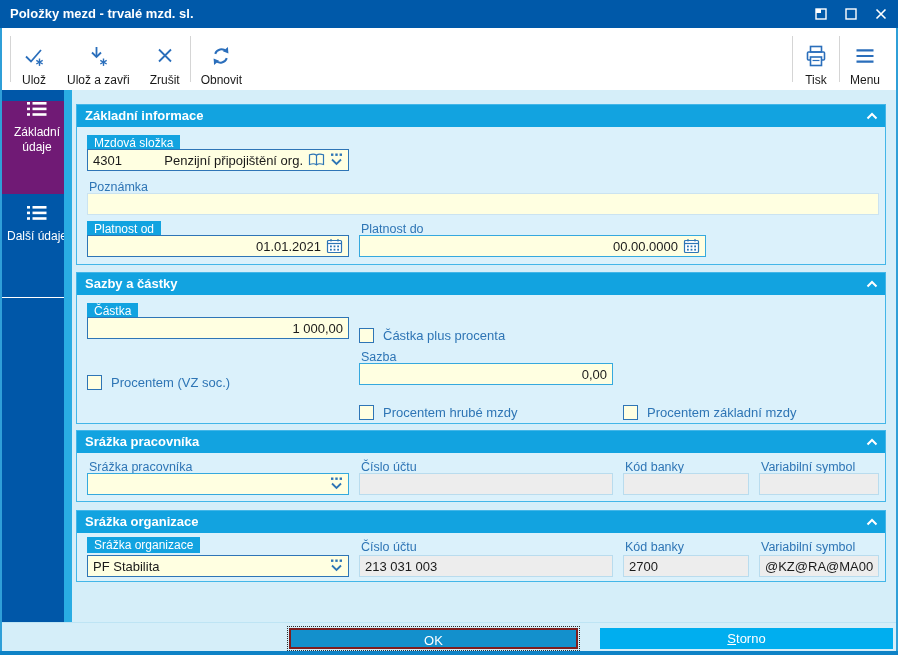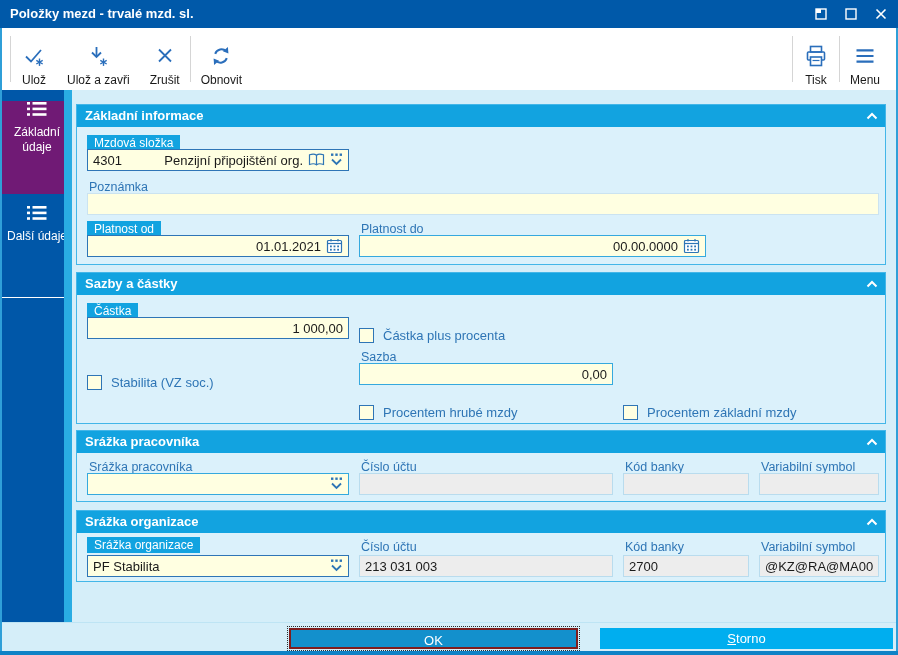--- a/index.html
+++ b/index.html
@@ -302,21 +302,21 @@
       <span>1 000,00</span>
     </div>
 
     <div class="chk" style="left:282px;top:47px;">
       <span class="chkbox"></span>
       <span class="chklabel">Částka plus procenta</span>
     </div>
 
     <div class="chk" style="left:10px;top:94px;">
       <span class="chkbox"></span>
-      <span class="chklabel">Stabilita (VZ soc.)</span>
+      <span class="chklabel">Procentem (VZ soc.)</span>
     </div>
 
     <div class="flabel" style="left:284px;top:76px;">Sazba</div>
     <div class="finput right cyanb" style="left:282px;top:90px;width:254px;">
       <span>0,00</span>
     </div>
 
     <div class="chk" style="left:282px;top:124px;">
       <span class="chkbox"></span>
       <span class="chklabel">Procentem hrubé mzdy</span>

